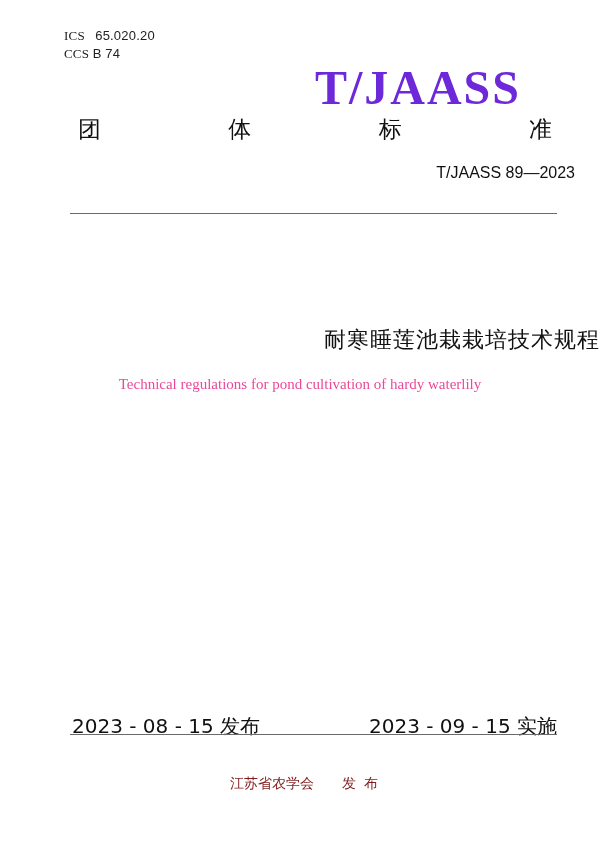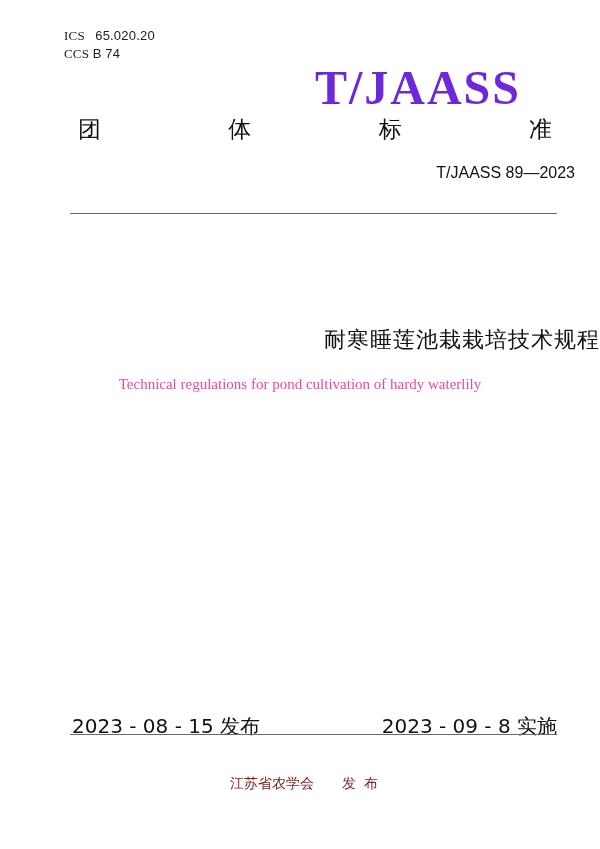--- a/index.html
+++ b/index.html
@@ -45,19 +45,19 @@
 </div>
 
 <div class="abs" id="std-number">T/JAASS 89—2023</div>
 
 <div class="abs rule" id="top-rule"></div>
 
 <div class="abs" id="title-cn">耐寒睡莲池栽栽培技术规程</div>
 <div class="abs" id="title-en">Technical regulations for pond cultivation of hardy waterlily</div>
 
 <div class="abs date" id="pub-date">2023 - 08 - 15 发布</div>
-<div class="abs date" id="impl-date">2023 - 09 - 8 实施</div>
+<div class="abs date" id="impl-date">2023 - 09 - 15 实施</div>
 
 <div class="abs rule" id="bottom-rule"></div>
 
 <div class="abs" id="publisher">
   <span>江苏省农学会</span><span class="act">发布</span>
 </div>
 
 </body></html>

